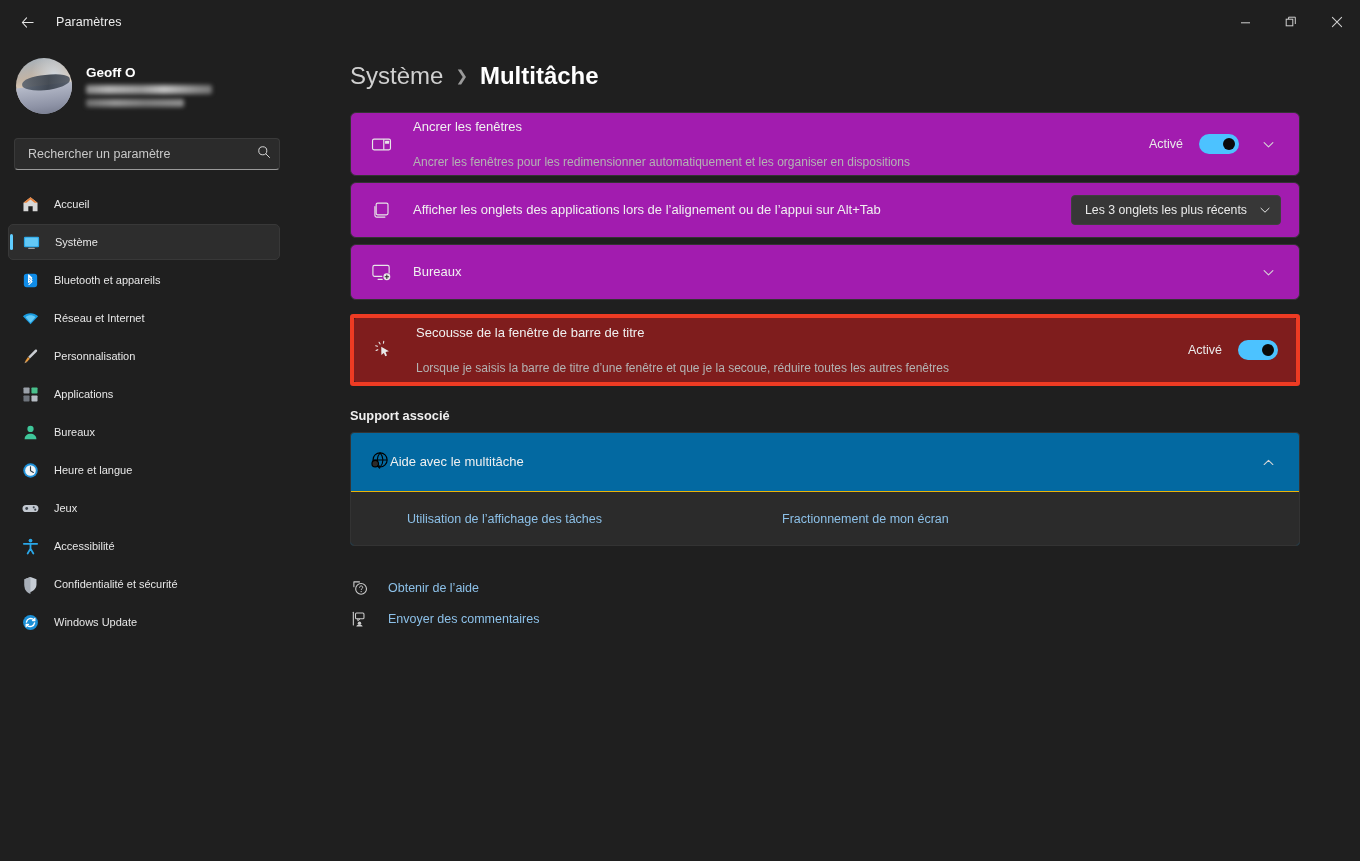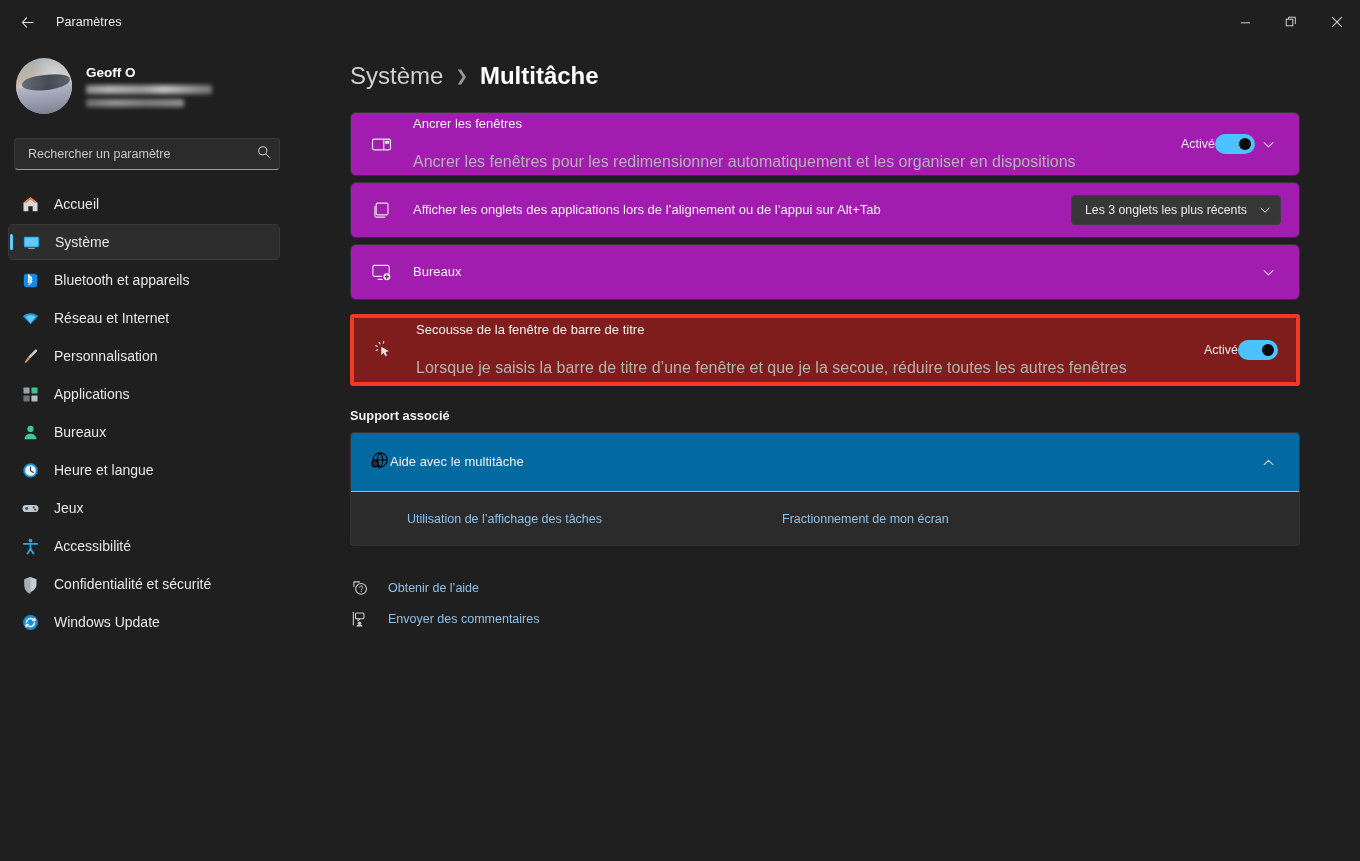--- a/index.html
+++ b/index.html
@@ -158,21 +158,21 @@
     border-radius: 2px;
     background: #60cdff;
   }
   .nav-ico {
     width: 20px; height: 20px;
     flex: 0 0 20px;
     margin-right: 14px;
     display: flex; align-items: center; justify-content: center;
   }
   .nav-label {
-    font-size: 14px;
+    font-size: 11px;
     color: #e7e7e7;
     white-space: nowrap;
   }
 
   
   .content {
     flex: 1;
     padding: 18px 60px 0 50px;
     overflow: hidden;
   }
@@ -211,28 +211,29 @@
     display: flex; align-items: center; justify-content: center;
     color: #e8e8e8;
   }
   .card-text { flex: 1; min-width: 0; }
   .card-title {
     font-size: 13px;
     color: #f0f0f0;
     line-height: 1.35;
   }
   .card-sub {
-    font-size: 16px;
+    font-size: 12px;
     color: #b3b3b3;
     margin-top: 18px;
     line-height: 1.35;
   }
   .card-right {
     display: flex;
     align-items: center;
+    gap: 16px;
     flex: 0 0 auto;
     margin-left: 16px;
   }
   .toggle-label {
     font-size: 12.5px;
     color: #eaeaea;
   }
   .toggle {
     width: 40px; height: 20px;
     border-radius: 10px;

